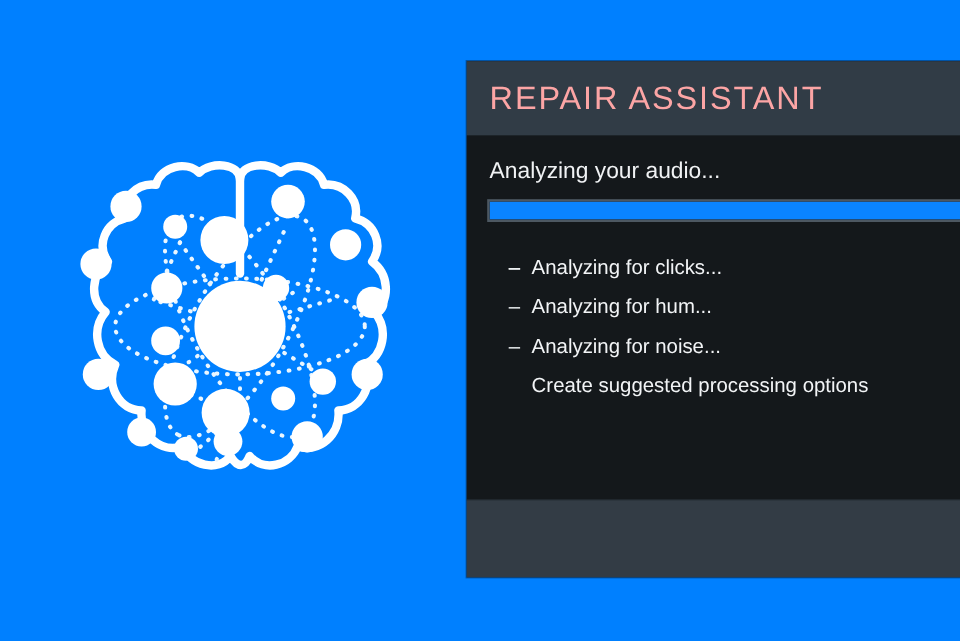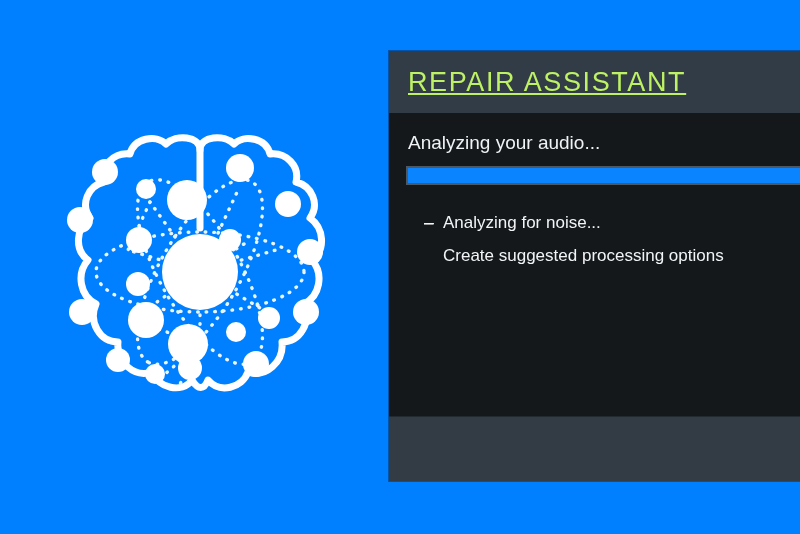--- a/index.html
+++ b/index.html
@@ -200,35 +200,35 @@
       <circle cx="178" cy="200" r="10"></circle>
       <circle cx="97" cy="242" r="10"></circle>
     </g>
   </svg>
 
 </div>
 
 <div id="repair-assistant-panel" style="background: rgb(20, 24, 27);">
 
   <div id="panel-titlebar" style="background: rgb(49, 60, 70);">
-    <span id="panel-title" style="color: #bef264; text-decoration: underline;">REPAIR ASSISTANT</span>
+    <span id="panel-title" style="color: #fca5a5;">REPAIR ASSISTANT</span>
   </div>
 
   <div id="panel-body" style="background: rgb(20, 24, 27);">
 
     <div id="status-heading">Analyzing your audio...</div>
 
     <div id="progress-bar" style="border-color: rgb(77, 88, 98);">
       <div id="progress-fill" style="background: rgb(10, 132, 255); width: 100%;"></div>
     </div>
 
     <ul id="analysis-steps">
         <li><span class="step-dash">–</span></li>
-        <li><span class="step-dash">–</span></li>
-        <li><span class="step-dash">–</span></li>
+        <li><span class="step-dash">–</span><span>Analyzing for clicks...</span></li>
+        <li><span class="step-dash">–</span><span>Analyzing for hum...</span></li>
         <li><span class="step-dash">–</span><span>Analyzing for noise...</span></li>
         <li class="no-dash"><span>Create suggested processing options</span></li>
       </ul>
 
   </div>
 
   <div id="panel-footer" style="background: rgb(51, 60, 69);"></div>
 
 </div>
 

